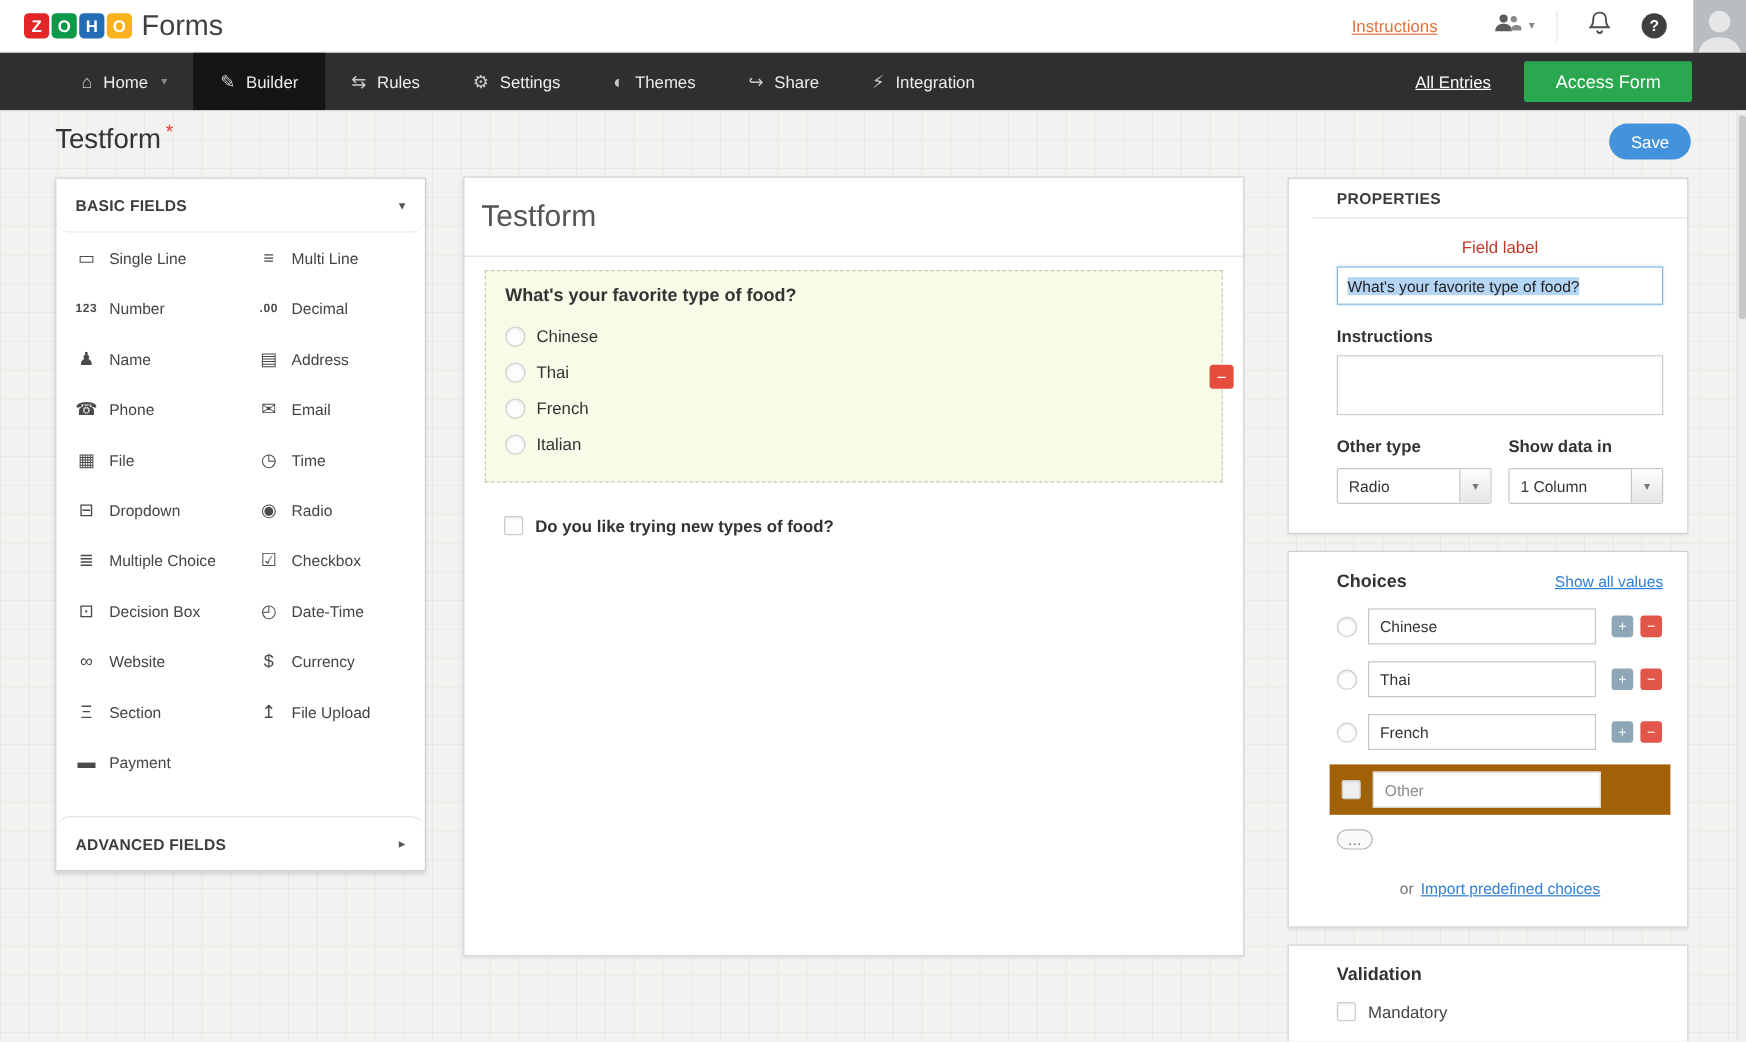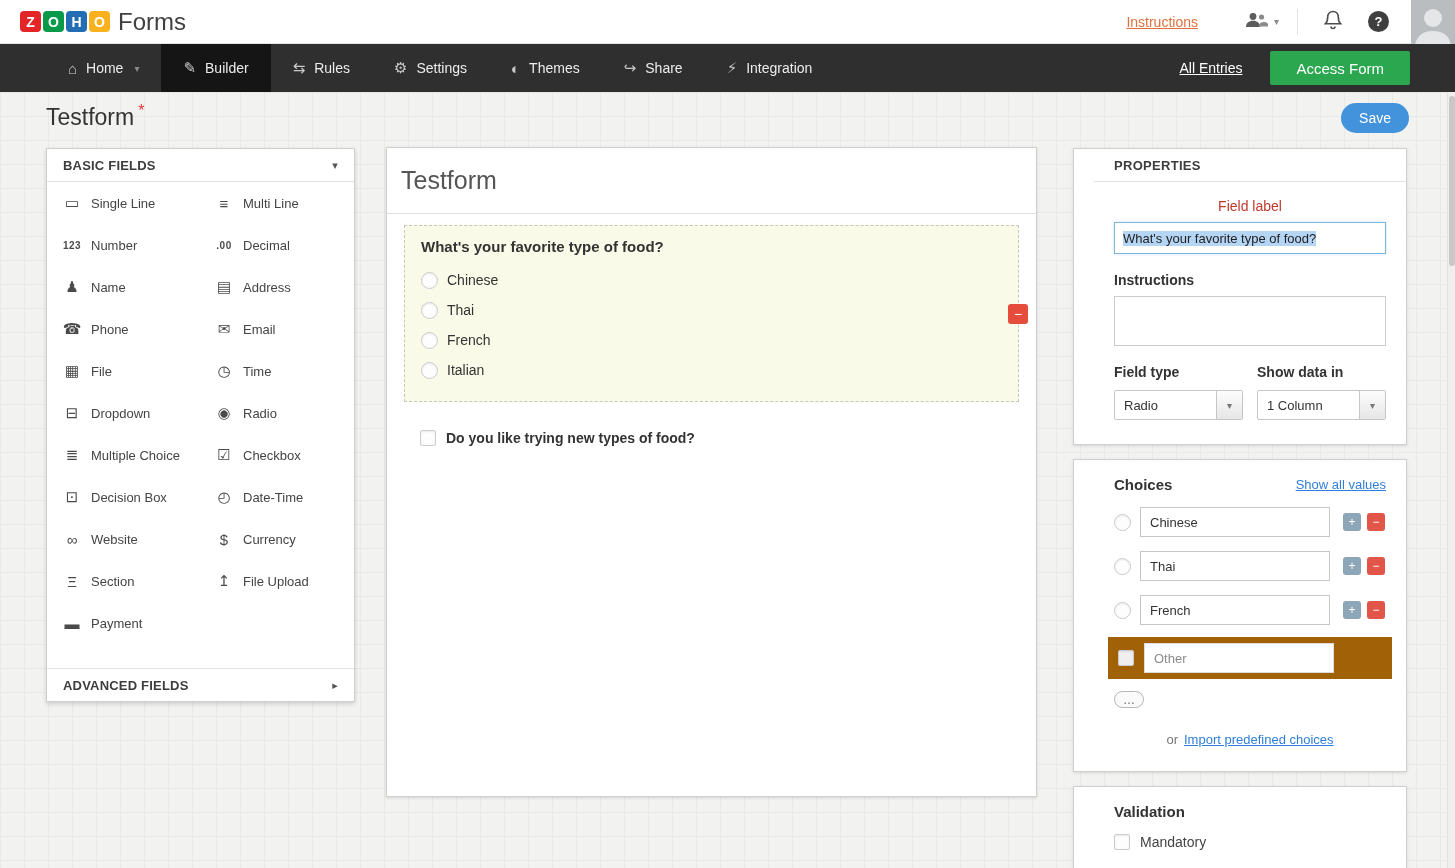--- a/index.html
+++ b/index.html
@@ -37,21 +37,21 @@
   .content { position:absolute; top:92px; left:0; right:0; bottom:0;
     background-color:#f2f2f0;
     background-image:linear-gradient(#e8e8e4 1px, transparent 1px), linear-gradient(90deg,#e8e8e4 1px, transparent 1px);
     background-size:24px 24px; overflow:hidden; }
   .page-title { position:absolute; left:46px; top:10px; font-size:23px; color:#333; }
   .req-star { color:#e53935; font-size:16px; vertical-align:super; margin-left:4px; }
   .save-btn { position:absolute; right:46px; top:11px; height:30px; padding:0 18px; background:#4393dc; color:#fff; border:none; border-radius:16px; font-size:14px; cursor:pointer; font-family:inherit; }
 
   
   .fields-panel { position:absolute; left:46px; top:56px; width:309px; background:#fff; border:1px solid #cfcfcf; box-shadow:0 2px 4px rgba(0,0,0,.15); }
-  .fp-header { height:33px; display:flex; align-items:center; justify-content:space-between; padding:0 16px; font-size:13px; font-weight:bold; color:#3d3d3d; letter-spacing:.2px; border-bottom:1px solid #e2e2e2; cursor:pointer; }
+  .fp-header { height:45px; display:flex; align-items:center; justify-content:space-between; padding:0 16px; font-size:13px; font-weight:bold; color:#3d3d3d; letter-spacing:.2px; border-bottom:1px solid #e2e2e2; cursor:pointer;border-radius:12px; }
   .fp-header.advanced { border-bottom:none; border-top:1px solid #e2e2e2;margin-top:24px; }
   .fp-chevron { font-size:11px; color:#555; }
   .fields-grid { display:grid; grid-template-columns:152px 1fr; }
   .field-cell { height:42px; display:flex; align-items:center; cursor:pointer; }
   .f-icon { width:22px; text-align:center; margin:0 8px 0 14px; color:#4a4a4a; font-size:15px; flex:none; }
   .f-icon.txt { font-size:10px; font-weight:bold; letter-spacing:.5px; }
   .f-label { font-size:13px; color:#444; white-space:nowrap; }
 
   
   .canvas { position:absolute; left:386px; top:55px; width:651px; height:650px; background:#fff; border:1px solid #cfcfcf; box-shadow:0 1px 3px rgba(0,0,0,.12); }
@@ -330,21 +330,21 @@
         <div class="props-header">PROPERTIES</div>
         <div class="props-body">
           <div class="plabel red">Field label</div>
           <div class="fake-input">
             <span class="selection">What's your favorite type of food?</span>
           </div>
           <div class="plabel" style="margin-top:18px">Instructions</div>
           <div class="ptextarea"></div>
           <div class="type-row">
             <div class="type-col">
-              <div class="plabel">Field type</div>
+              <div class="plabel">Other type</div>
               <div class="select">
                 <span class="select-value">Radio</span>
                 <span class="select-caret">▾</span>
               </div>
             </div>
             <div class="type-col">
               <div class="plabel">Show data in</div>
               <div class="select">
                 <span class="select-value">1 Column</span>
                 <span class="select-caret">▾</span>

